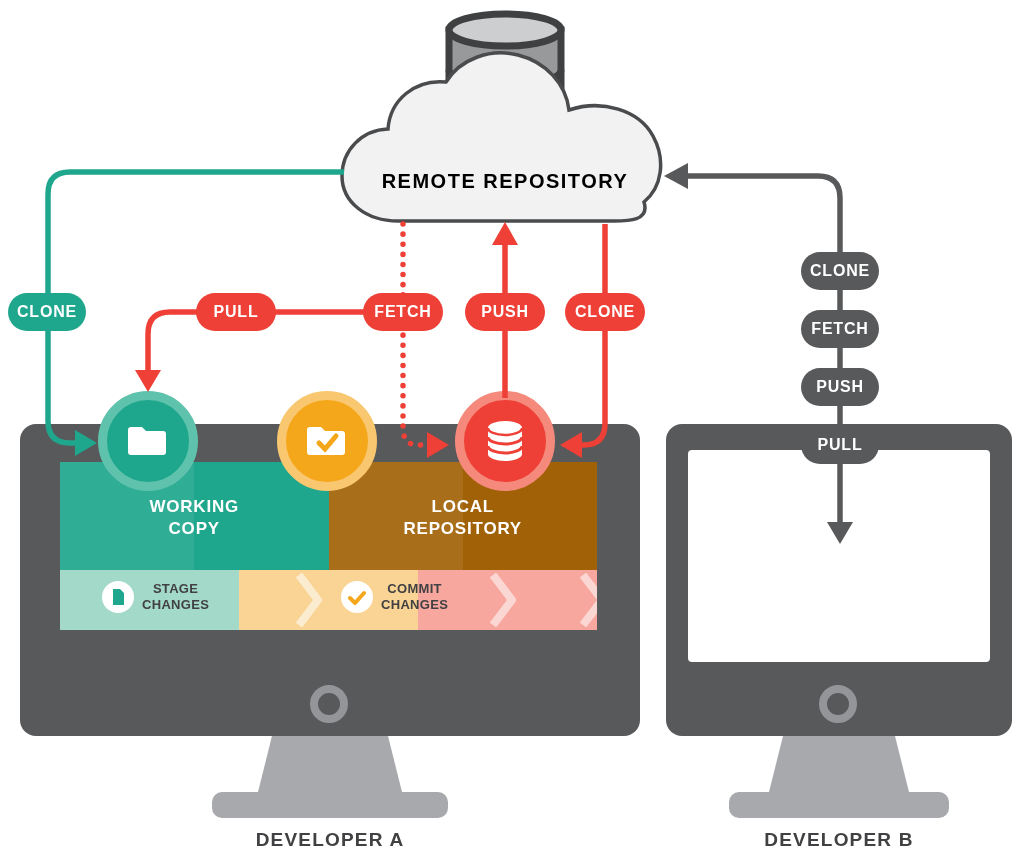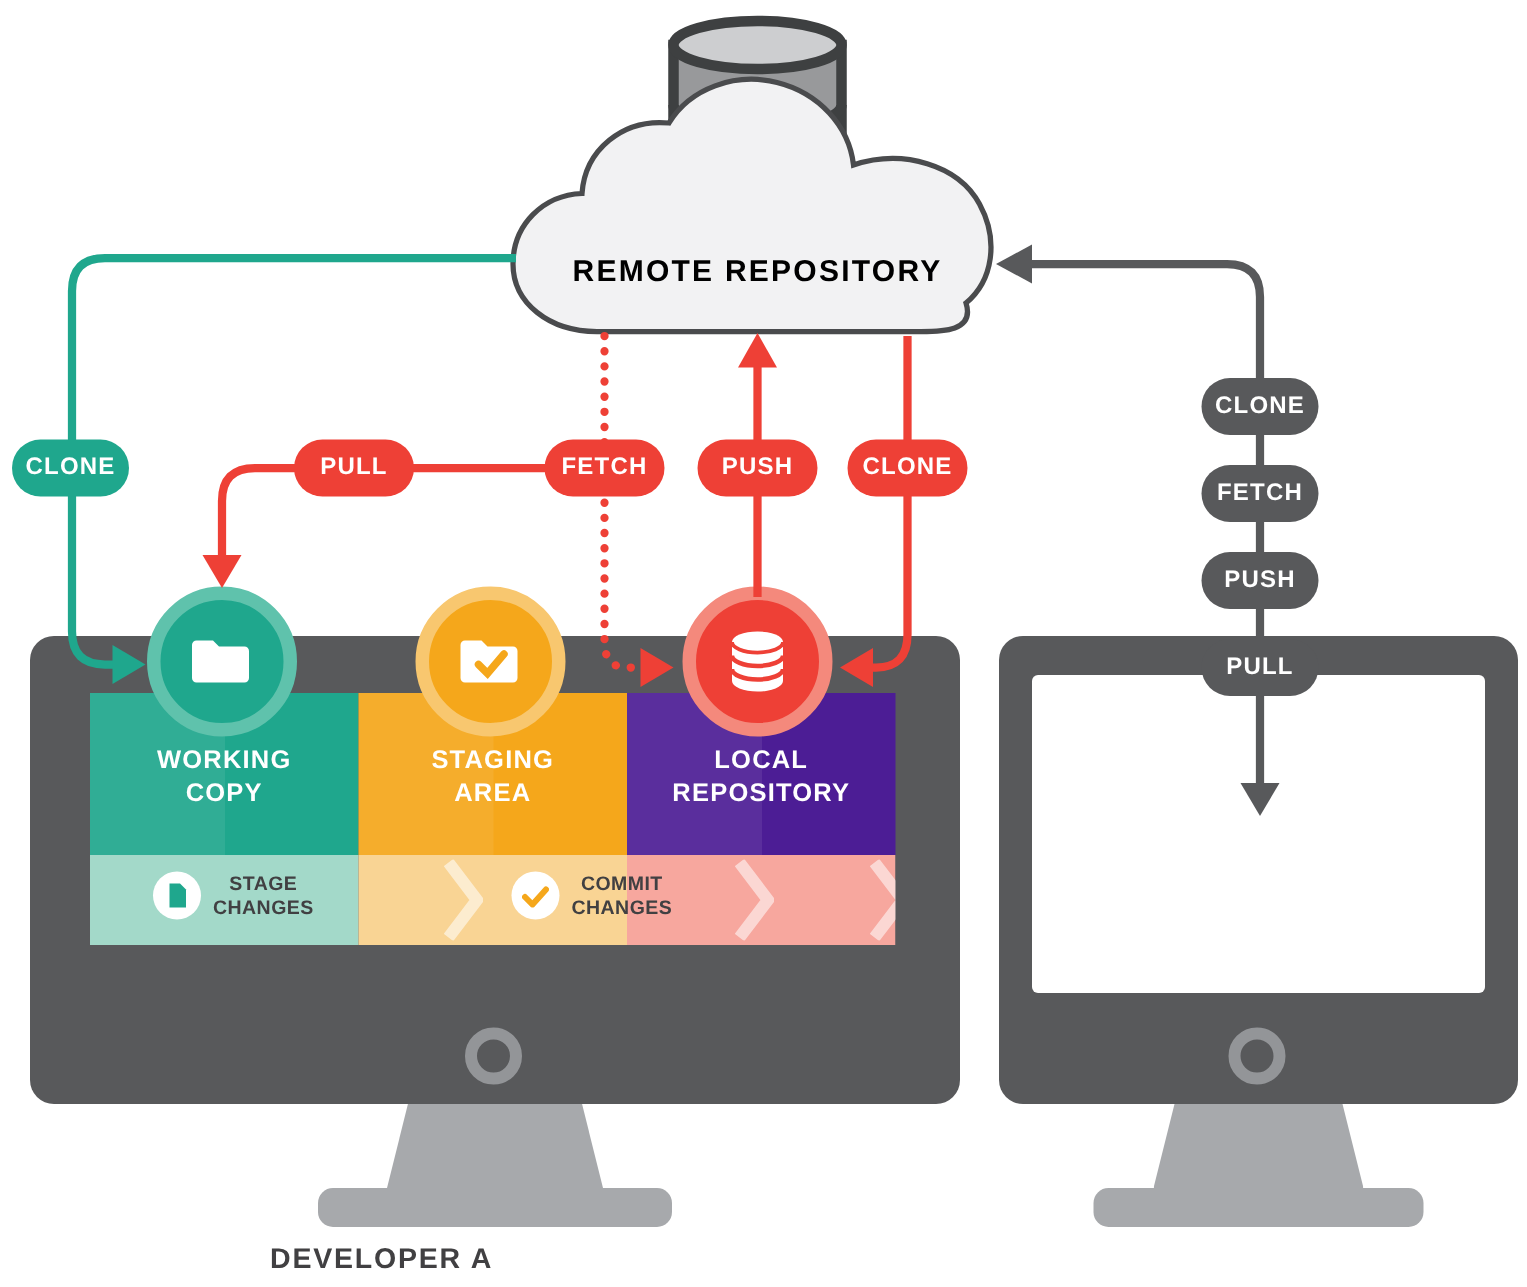--- a/index.html
+++ b/index.html
@@ -12,41 +12,41 @@
   .monitor-b{left:666px;top:424px;width:346px;height:312px;}
   .screen-b{position:absolute;left:22px;top:26px;width:302px;height:212px;background:#ffffff;border-radius:4px;}
   .camera{position:absolute;width:22px;height:22px;border-radius:50%;background:#58595b;border:8px solid #939598;}
   .camera-a{left:290px;top:261px;}
   .camera-b{left:153px;top:261px;}
 
   
   .columns{position:absolute;left:40px;top:38px;width:537px;height:108px;display:flex;}
   .col{position:relative;flex:1;display:flex;justify-content:center;}
   .col::after{content:"";position:absolute;left:0;top:0;bottom:0;width:50%;background:rgba(255,255,255,0.08);pointer-events:none;}
-  .col-teal{background:#1fa78d;} .col-orange{background:#f5a71b;} .col-red{background:#4c1d95;}
+  .col-teal{background:#1fa78d;} .col-orange{background:#f5a71b;} .col-red{background:#a16207;}
   .col-title{margin-top:34px;color:#fff;font-size:17px;letter-spacing:0.8px;text-align:center;line-height:1.3;position:relative;z-index:1;}
 
   
   .band{position:absolute;left:40px;top:146px;width:537px;height:60px;display:flex;overflow:hidden;}
   .seg{flex:1;}
   .seg-teal{background:#a3d9c9;} .seg-orange{background:#f9d494;} .seg-red{background:#f7a79e;}
   .chev{position:absolute;top:3px;}
   .action{position:absolute;top:0;height:54px;display:flex;align-items:center;gap:8px;}
   .action-icon{width:32px;height:32px;border-radius:50%;background:#fff;display:flex;align-items:center;justify-content:center;flex:none;}
   .action-label{font-size:13px;line-height:1.2;color:#414042;letter-spacing:0.3px;}
   .pre{white-space:pre-line;text-align:center;}
 
   
   .stand{position:absolute;background:#a7a9ac;}
   .stand-a{left:258px;top:736px;width:144px;height:56px;clip-path:polygon(9.7% 0,90.3% 0,100% 100%,0 100%);}
   .stand-b{left:769px;top:736px;width:140px;height:56px;clip-path:polygon(10% 0,90% 0,100% 100%,0 100%);}
   .base{position:absolute;background:#a7a9ac;border-radius:10px;height:26px;top:792px;}
   .base-a{left:212px;width:236px;}
   .base-b{left:729px;width:220px;}
-  .dev-label{position:absolute;top:829px;width:300px;text-align:left;font-size:19px;color:#414042;letter-spacing:1.2px;}
+  .dev-label{position:absolute;top:829px;width:300px;text-align:center;font-size:19px;color:#414042;letter-spacing:1.2px;}
   .label-a{left:180px;} .label-b{left:689px;}
 
   
   .node{position:absolute;top:391px;width:82px;height:82px;border-radius:50%;display:flex;align-items:center;justify-content:center;z-index:20;}
   .node-teal{left:98px;background:#1fa78d;border:9px solid #5fc2ac;}
   .node-orange{left:277px;background:#f5a71b;border:9px solid #f8c76f;}
   .node-red{left:455px;background:#ee4036;border:9px solid #f4897c;}
 
   
   .cloud{position:absolute;left:330px;top:0;width:350px;height:230px;z-index:15;}
@@ -63,24 +63,20 @@
 </head>
 <body>
 
 <div class="canvas">
 
   <div class="monitor monitor-a">
     <div class="columns">
       <div class="col col-teal">
         <div class="col-title pre">WORKING
 COPY</div>
-      </div>
-      <div class="col col-orange">
-        <div class="col-title pre">STAGING
-AREA</div>
       </div>
       <div class="col col-red">
         <div class="col-title pre">LOCAL
 REPOSITORY</div>
       </div>
     </div>
 
     <div class="band">
       <div class="seg seg-teal"></div>
       <div class="seg seg-orange"></div>
@@ -121,20 +117,21 @@
   <div class="stand stand-a"></div>
   <div class="base base-a"></div>
   <div class="dev-label label-a">DEVELOPER A</div>
 
   <div class="monitor monitor-b">
     <div class="screen-b"></div>
     <div class="camera camera-b"></div>
   </div>
   <div class="stand stand-b"></div>
   <div class="base base-b"></div>
+  <div class="dev-label label-b">DEVELOPER B</div>
 
   <div class="node node-teal">
     <svg width="44" height="34">
       <path d="M2 6 a3 3 0 0 1 3 -3 h11 l4 4 h17 a3 3 0 0 1 3 3 v18 a3 3 0 0 1 -3 3 H5 a3 3 0 0 1 -3 -3 Z" fill="#ffffff"></path>
     </svg>
   </div>
   <div class="node node-orange">
     <svg width="44" height="34">
       <path d="M2 6 a3 3 0 0 1 3 -3 h11 l4 4 h17 a3 3 0 0 1 3 3 v18 a3 3 0 0 1 -3 3 H5 a3 3 0 0 1 -3 -3 Z" fill="#ffffff"></path>
       <polyline points="14,19 20,25 31,12" stroke="#f5a71b" stroke-width="5" fill="none" stroke-linecap="round"></polyline>

